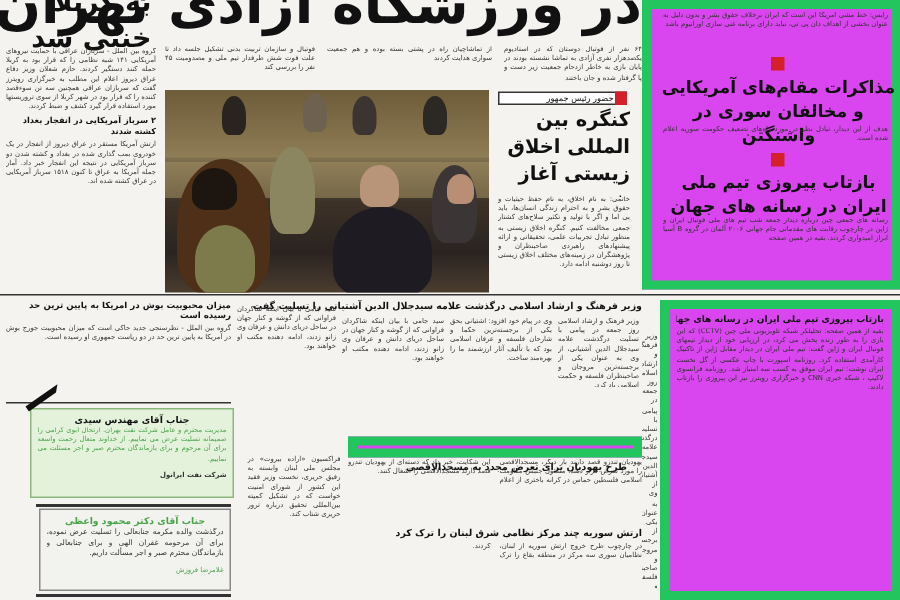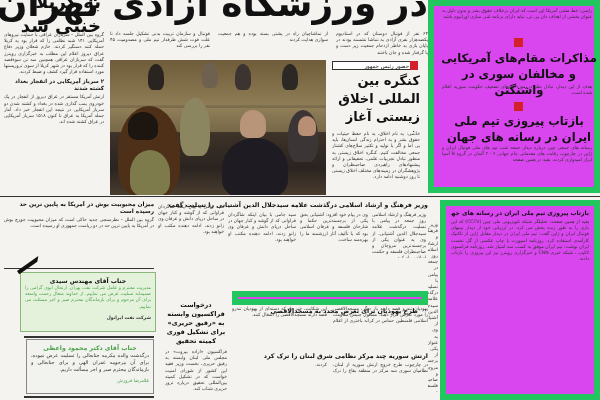--- a/index.html
+++ b/index.html
@@ -102,21 +102,20 @@
 <div class="abs rtl body-txt col-text" style="left:300px; top:212px; width:68px; height:46px;">وی در پیام خود افزود: آشتیانی بحق یکی از برجسته‌ترین حکما و شارحان فلسفه و عرفان اسلامی بود که با تألیف آثار ارزشمند ما را بهره‌مند ساخت.</div>
 <div class="abs rtl body-txt col-text" style="left:228px; top:212px; width:68px; height:46px;">سید جامی با بیان اینکه شاگردان فراوانی که از گوشه و کنار جهان در ساحل دریای دانش و عرفان وی زانو زدند، ادامه دهنده مکتب او خواهند بود.</div>
 <div class="abs rtl body-txt col-text" style="left:158px; top:204px; width:66px; height:58px;">سید جامی با بیان اینکه شاگردان فراوانی که از گوشه و کنار جهان در ساحل دریای دانش و عرفان وی زانو زدند، ادامه دهنده مکتب او خواهند بود.</div>
 
 <div class="abs box rtl" style="left:232px; top:291px; width:196px; height:12px; padding:1px 4px;">
   <span class="headline-s" style="font-size:6.3px;">طرح یهودیان برای تعرض مجدد به مسجدالاقصی</span>
 </div>
 <div class="abs rtl body-txt col-text" style="left:232px; top:306px; width:196px; height:40px; column-count:2; column-gap:6px;">یهودیان تندرو قصد دارند بار دیگر، مسجدالاقصی را مورد تعرض قرار دهند. مسئول جنبش مقاومت اسلامی فلسطین حماس در کرانه باختری از اعلام این شکایت، خبر داد که دسته‌ای از یهودیان تندرو قصد دارند مسجدالاقصی را اشغال کنند.</div>
 
 <div class="abs rtl" style="left:165px; top:301px; width:62px; height:99px; overflow:hidden;">
-  <div style="font-weight:bold; font-size:6.5px; line-height:9px; text-align:center;">درخواست فراکسیون وابسته به «رفیق حریری» برای تشکیل فوری کمیته تحقیق</div>
   <div class="body-txt" style="margin-top:3px;">فراکسیون «اراده بیروت» در مجلس ملی لبنان وابسته به رفیق حریری، نخست وزیر فقید این کشور از شورای امنیت خواست که در تشکیل کمیته بین‌المللی تحقیق درباره ترور حریری شتاب کند.</div>
 </div>
 
 <div class="abs rtl headline-s" style="left:232px; top:351px; width:196px; font-size:6.3px; white-space:nowrap; overflow:hidden;">ارتش سوریه چند مرکز نظامی شرق لبنان را ترک کرد</div>
 <div class="abs rtl body-txt col-text" style="left:232px; top:362px; width:196px; height:36px; column-count:2; column-gap:6px;">در چارچوب طرح خروج ارتش سوریه از لبنان، نظامیان سوری سه مرکز در منطقه بقاع را ترک کردند.</div>
 
 <div class="abs box rtl" style="left:440px; top:200px; width:160px; height:200px; padding:3px 5px;">
   <div class="headline-s" style="font-size:6px; line-height:8px; white-space:nowrap; overflow:hidden;">بازتاب پیروزی تیم ملی ایران در رسانه های جهان</div>
   <div class="body-txt col-text" style="height:184px; margin-top:2px;">بقیه از همین صفحه: تحلیلگر شبکه تلویزیونی ملی چین (CCTV) که این بازی را به طور زنده پخش می کرد، در ارزیابی خود از دیدار تیمهای فوتبال ایران و ژاپن گفت: تیم ملی ایران در دیدار مقابل ژاپن از تاکتیک کارآمدی استفاده کرد. روزنامه اسپورت با چاپ عکسی از گل نخست ایران نوشت: تیم ایران موفق به کسب سه امتیاز شد. روزنامه فرانسوی لاکیپ ، شبکه خبری CNN و خبرگزاری رویترز نیز این پیروزی را بازتاب دادند.</div>
 </div>

